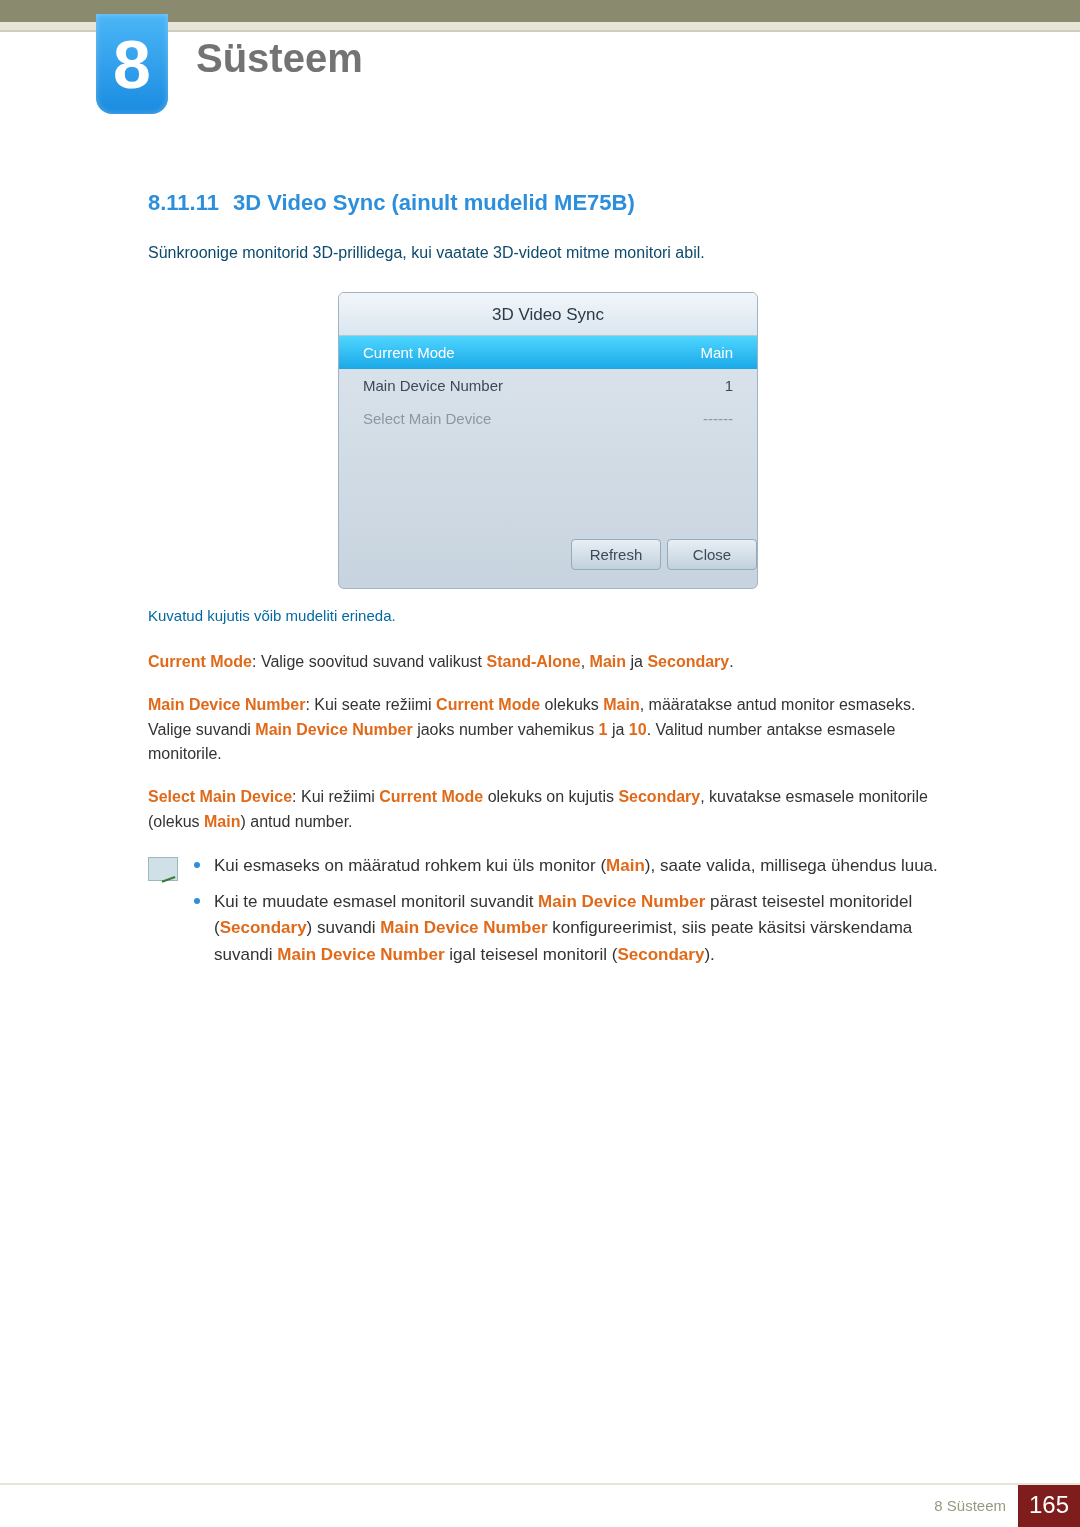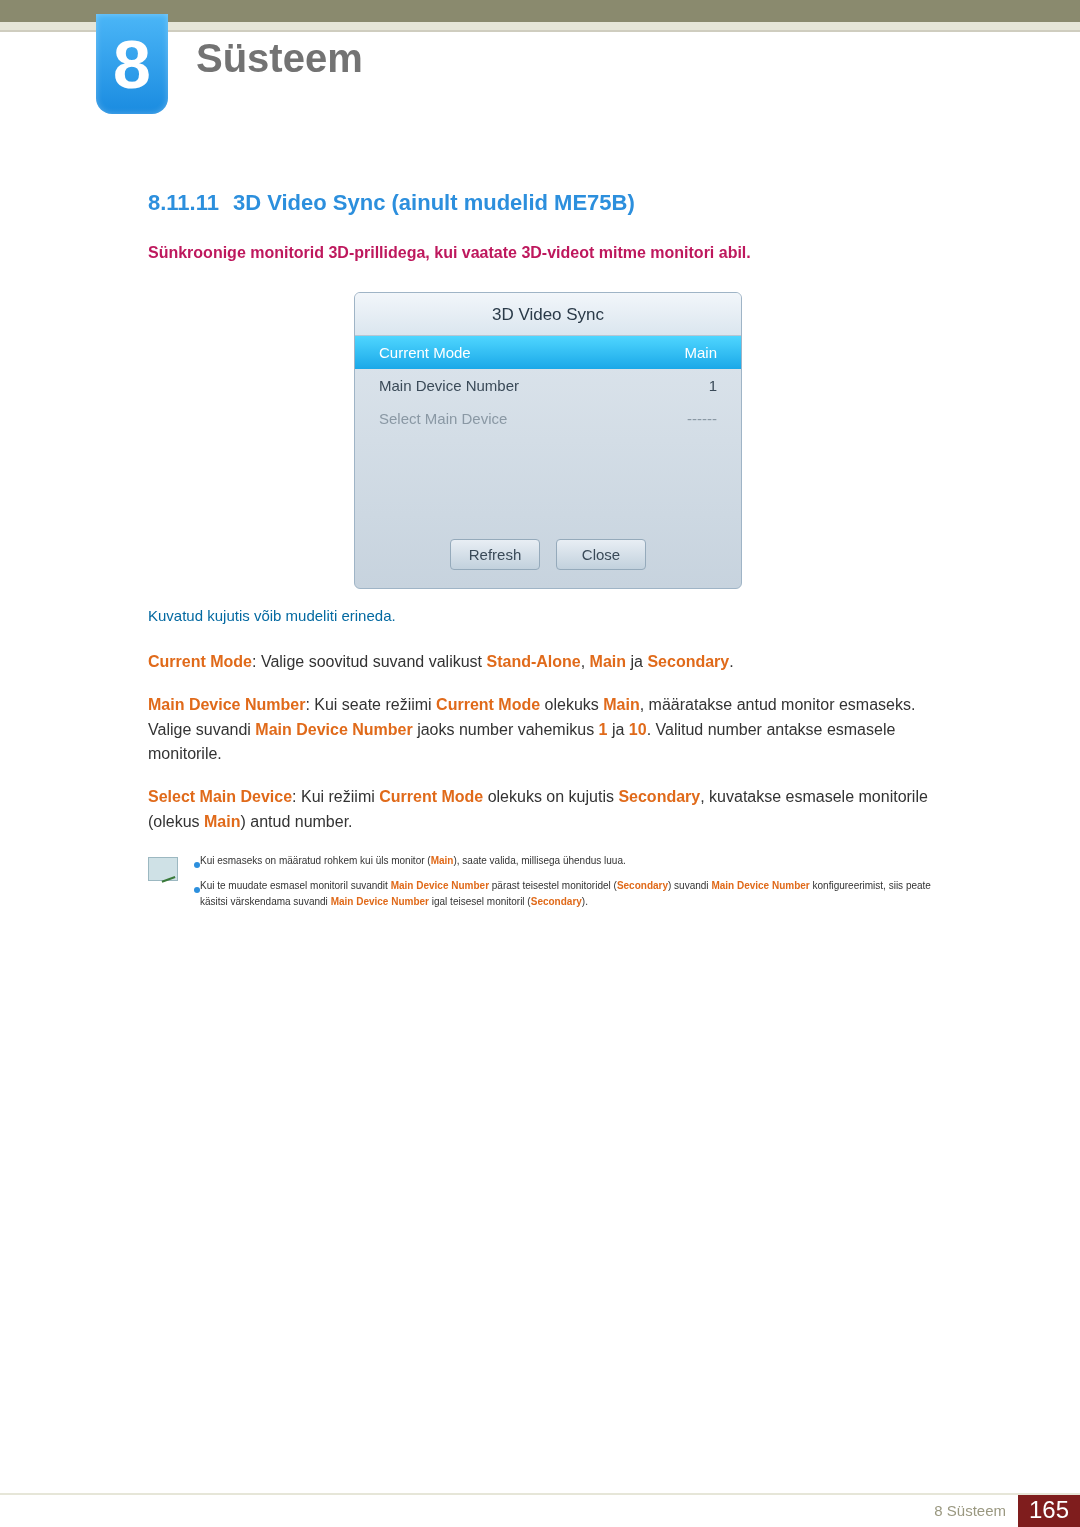--- a/index.html
+++ b/index.html
@@ -71,28 +71,27 @@
   .section-heading {
     font-size: 22px;
     font-weight: 700;
     color: #2c8fdd;
     margin-bottom: 28px;
   }
   .section-number { margin-right: 14px; }
 
   .intro {
     font-size: 16px;
-    color: #be185d;
+    color: #0c4a6e;
     margin-bottom: 30px;
-    font-weight: bold;
   }
 
   
   .osd {
-    width: 388px;
+    width: 420px;
     margin: 0 auto 18px auto;
     background: linear-gradient(180deg, #dfe7ee 0%, #c7d3de 100%);
     border: 1px solid #9fb4c6;
     border-radius: 6px;
     overflow: hidden;
   }
   .osd-title {
     text-align: center;
     padding: 12px 0 10px 0;
     font-size: 17px;
@@ -109,22 +108,22 @@
     color: #3a4a58;
   }
   .osd-row.selected {
     background: linear-gradient(180deg, #4fd6ff 0%, #1aa8e8 100%);
     color: #fff;
   }
   .osd-row.disabled { color: #8a98a4; }
   .osd-filler { height: 90px; }
   .osd-buttons {
     display: flex;
-    justify-content: center;
-    gap: 16px;
+    justify-content: flex-end;
+    gap: 6px;
     padding: 14px 0 18px 0;
   }
   .osd-btn {
     min-width: 90px;
     padding: 6px 16px;
     background: linear-gradient(180deg, #e8eef4 0%, #c2d1dd 100%);
     border: 1px solid #95aabb;
     border-radius: 4px;
     font-size: 15px;
     color: #3a4a58;
@@ -166,39 +165,40 @@
     width: 14px; height: 1.5px;
     background: #3a7a3a;
     transform: rotate(-20deg);
     transform-origin: right center;
   }
   .note-list {
     flex: 1;
   }
   .note-item {
     display: flex;
-    font-size: 10px;
+    gap: 14px;
+    font-size: 17px;
     line-height: 1.55;
     margin-bottom: 10px;
   }
   .bullet {
     width: 6px; height: 6px;
     background: #2c8fdd;
     border-radius: 50%;
     margin-top: 9px;
     flex-shrink: 0;
   }
 
   
   .footer {
     position: absolute;
     left: 0;
     bottom: 0;
     width: 100%;
-    height: 34px;
+    height: 44px;
     display: flex;
     align-items: stretch;
     justify-content: center;
   }
   .footer-line {
     position: absolute;
     left: 0; top: 0;
     width: 100%; height: 2px;
     background: #e6e6d8;
   }

